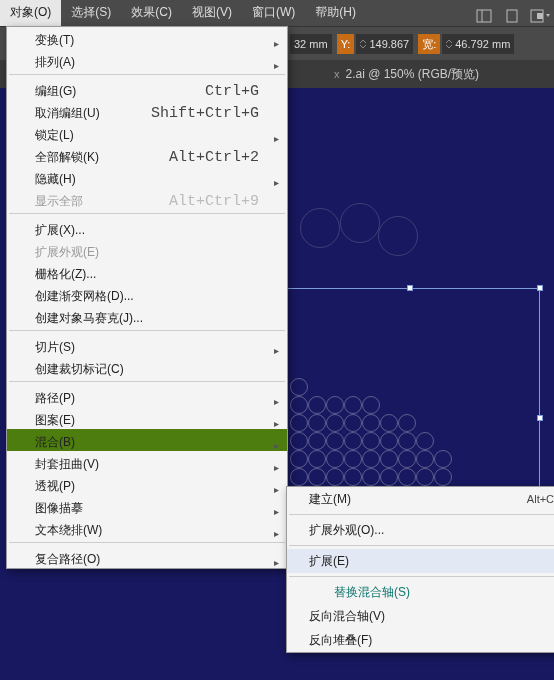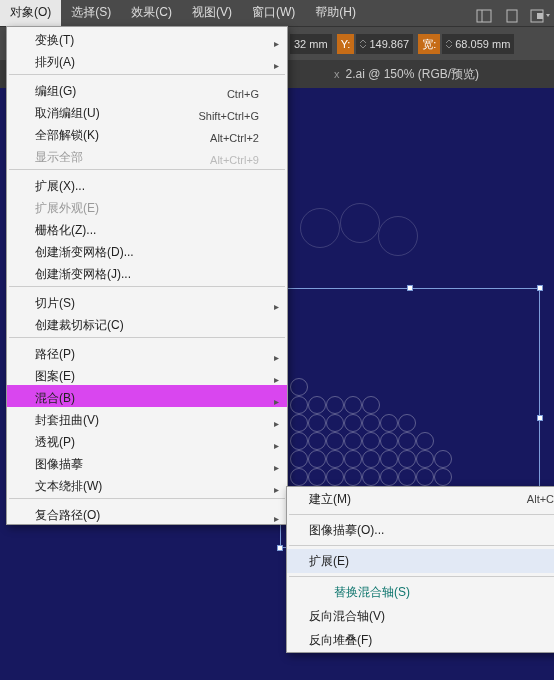--- a/index.html
+++ b/index.html
@@ -16,24 +16,24 @@
   .tabbar .tab { padding: 5px 14px; display: flex; align-items: center; gap: 6px; }
   .tabbar .tab .x { font-size: 11px; color: #999; }
   .canvas { position: absolute; top: 88px; left: 0; right: 0; bottom: 0; background: #17185f; }
   .artboard { position: absolute; top: 200px; left: 280px; width: 260px; height: 260px; border: 1px solid #7d9dda; }
   .handle { position: absolute; width: 6px; height: 6px; background: #fff; border: 1px solid #7d9dda; }
   .circ { position: absolute; border: 1px solid rgba(255,255,255,0.55); border-radius: 50%; }
   .dropdown { position: absolute; top: 26px; left: 6px; width: 282px; background: #f4f4f4; border: 1px solid #9a9a9a; box-shadow: 2px 3px 8px rgba(0,0,0,0.4); font-size: 12px; color: #222; z-index: 10; }
   .dropdown .row { display: flex; align-items: flex-end; height: 22px; padding: 0 28px 0 28px; position: relative; }
   .dropdown .row.sub::after { content: "▸"; position: absolute; right: 8px; font-size: 10px; color: #555; }
   .dropdown .row.disabled { color: #9a9a9a; }
-  .dropdown .row .sc { margin-left: auto; font-size: 11px; color: #444; }
+  .dropdown .row .sc { margin-left: auto; font-size: 15px; color: #444; font-family: Liberation Mono, monospace; }
   .dropdown .row.disabled .sc { color: #bbb; }
   .dropdown hr { border: none; border-top: 1px solid #ccc; margin: 3px 2px; }
-  .dropdown .row.hl { background: #d946ef; }
+  .dropdown .row.hl { background: #4d7c0f; }
   .submenu { position: absolute; top: 486px; left: 286px; width: 304px; background: #f4f4f4; border: 1px solid #9a9a9a; box-shadow: 2px 3px 8px rgba(0,0,0,0.4); font-size: 12px; color: #222; z-index: 11; }
   .submenu .row { display: flex; align-items: center; height: 24px; padding: 0 12px 0 22px; position: relative; }
   .submenu .row .sc { margin-left: auto; font-size: 11px; color: #444; }
   .submenu .row.disabled { color: #0f766e; padding-left: 47px; }
   .submenu hr { border: none; border-top: 1px solid #ccc; margin: 3px 2px; }
   .submenu .row.hl { background: #e2e9f5; }
 </style>
 </head>
 <body>
 
@@ -161,21 +161,21 @@
     <div class="numlabel">Y:</div>
     <div class="numbox">
         <svg width="6" height="10" style="margin-right:3px">
           <path d="M0 4 L3 1 L6 4 M0 6 L3 9 L6 6" stroke="#888" fill="none"></path>
         </svg>
         <span>149.867</span>
       </div>
     <div class="numlabel">宽:</div>
     <div class="numbox"><svg width="6" height="10" style="margin-right:3px">
           <path d="M0 4 L3 1 L6 4 M0 6 L3 9 L6 6" stroke="#888" fill="none"></path>
-        </svg><span>68.059</span>&nbsp;<span>mm</span></div>
+        </svg><span>46.792</span>&nbsp;<span>mm</span></div>
   </div>
 </div>
 
 <div class="tabbar">
   <div style="width:320px"></div>
   <div class="tab">
     <span class="x">x</span>
     <span>2.ai @ 150% (RGB/预览)</span>
   </div>
 </div>
@@ -189,43 +189,49 @@
     </div>
   <hr>
   <div class="row">
       <span>编组(G)</span>
       <span class="sc">Ctrl+G</span>
     </div>
   <div class="row">
       <span>取消编组(U)</span>
       <span class="sc">Shift+Ctrl+G</span>
     </div>
+  <div class="row sub">
+      <span>锁定(L)</span>
+    </div>
   <div class="row">
       <span>全部解锁(K)</span>
       <span class="sc">Alt+Ctrl+2</span>
+    </div>
+  <div class="row sub">
+      <span>隐藏(H)</span>
     </div>
   <div class="row disabled">
       <span>显示全部</span>
       <span class="sc">Alt+Ctrl+9</span>
     </div>
   <hr>
   <div class="row">
       <span>扩展(X)...</span>
     </div>
   <div class="row disabled">
       <span>扩展外观(E)</span>
     </div>
   <div class="row">
       <span>栅格化(Z)...</span>
     </div>
   <div class="row">
       <span>创建渐变网格(D)...</span>
     </div>
   <div class="row">
-      <span>创建渐变网格(J)...</span>
+      <span>创建对象马赛克(J)...</span>
     </div>
   <hr>
   <div class="row sub">
       <span>切片(S)</span>
     </div>
   <div class="row">
       <span>创建裁切标记(C)</span>
     </div>
   <hr>
   <div class="row sub">
@@ -255,21 +261,21 @@
     </div>
 </div>
 
 <div class="submenu">
   <div class="row">
       <span>建立(M)</span>
       <span class="sc">Alt+Ctrl+B</span>
     </div>
   <hr>
   <div class="row">
-      <span>图像描摹(O)...</span>
+      <span>扩展外观(O)...</span>
     </div>
   <hr>
   <div class="row hl">
       <span>扩展(E)</span>
     </div>
   <hr>
   <div class="row disabled">
       <span>替换混合轴(S)</span>
     </div>
   <div class="row">

